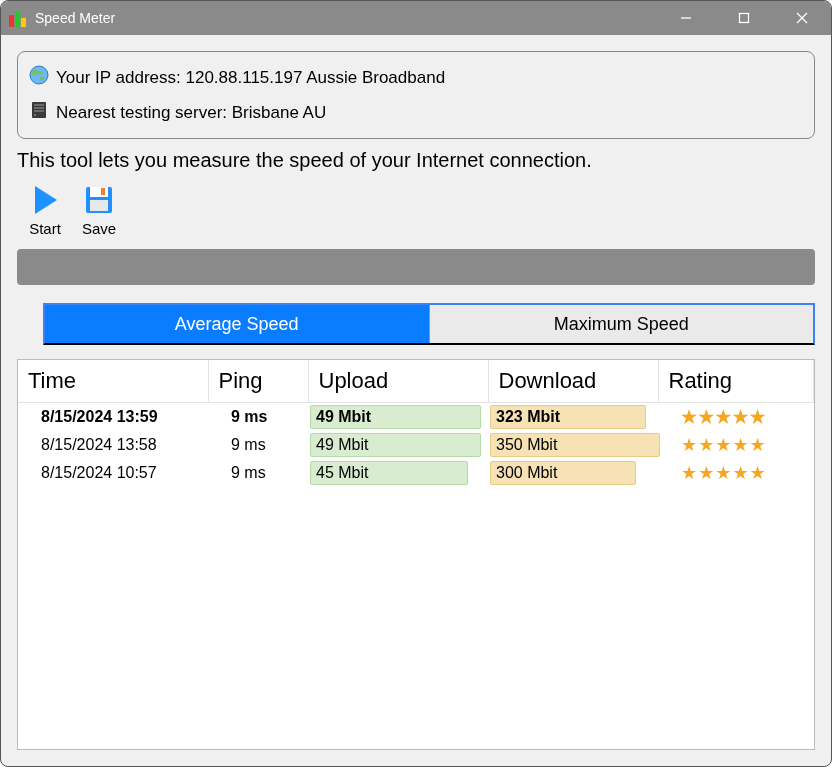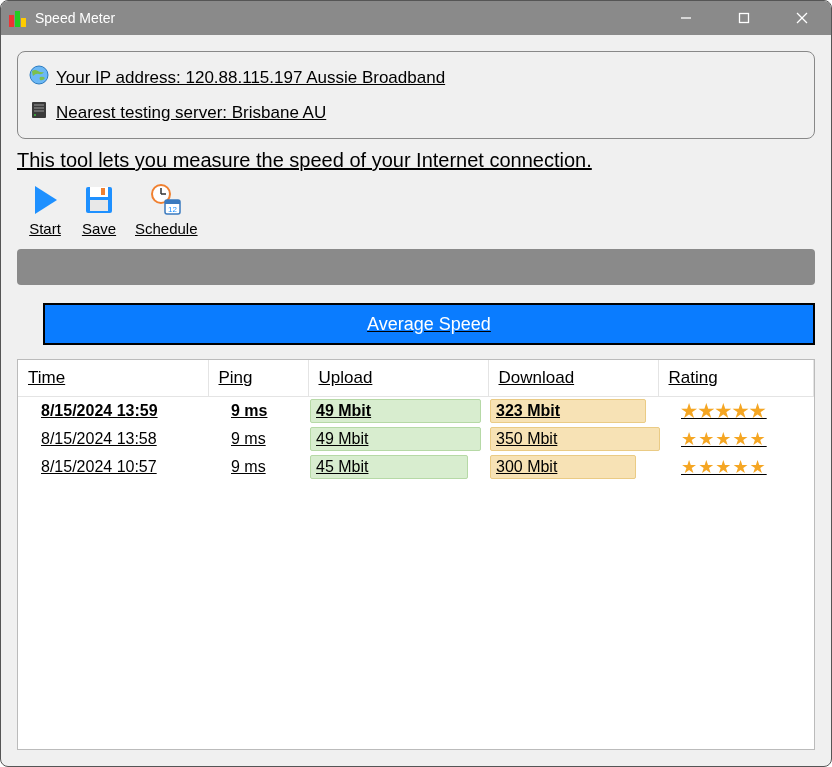--- a/index.html
+++ b/index.html
@@ -48,21 +48,20 @@
     align-items: center;
     justify-content: center;
     color: #fff;
   }
   .content {
     flex: 1;
     padding: 16px;
     display: flex;
     flex-direction: column;
     gap: 8px;
-    text-decoration: underline;
   }
   .info-panel {
     border: 1px solid #888;
     border-radius: 8px;
     background: #f0f0f0;
     padding: 8px 10px;
   }
   .info-row {
     display: flex;
     align-items: center;
@@ -93,21 +92,21 @@
   }
   .toolbtn .icon { width: 36px; height: 36px; display:flex; align-items:center; justify-content:center; }
   .progress-track {
     height: 36px;
     background: #8a8a8a;
     border-radius: 4px;
     margin-top: 4px;
   }
   .tabs {
     display: flex;
-    border: 2px solid #000000;
+    border: 2px solid #3b82f6;
     border-bottom: 2px solid #000;
     height: 42px;
     margin-top: 10px;
     margin-left: 26px;
   }
   .tab {
     flex: 1;
     display: flex;
     align-items: center;
     justify-content: center;
@@ -130,21 +129,21 @@
     overflow: hidden;
   }
   table {
     width: 100%;
     border-collapse: collapse;
     table-layout: fixed;
   }
   th {
     text-align: left;
     font-weight: 400;
-    font-size: 17px;
+    font-size: 22px;
     padding: 8px 10px;
     border-right: 1px solid #e4e4e4;
     border-bottom: 1px solid #e4e4e4;
     background: #fff;
   }
   td {
     padding: 3px 23px;
     font-size: 16px;
     vertical-align: middle;
     height: 28px;
@@ -249,39 +248,27 @@
         <span class="icon">
           <svg viewBox="0 0 36 36">
             <rect x="5" y="5" width="26" height="26" rx="2" fill="#1e90ff"></rect>
             <rect x="9" y="5" width="18" height="10" fill="#fff"></rect>
             <rect x="20" y="6" width="4" height="7" fill="#f08030"></rect>
             <rect x="9" y="18" width="18" height="11" fill="#e8e8e8"></rect>
           </svg>
         </span>
         <span>Save</span>
       </div>
-      <div class="toolbtn">
-        <span class="icon">
-          <svg viewBox="0 0 36 36">
-            <circle cx="13" cy="12" r="9" fill="#fff" stroke="#f08030" stroke-width="2"></circle>
-            <line x1="13" y1="12" x2="13" y2="6" stroke="#333" stroke-width="1.5"></line>
-            <line x1="13" y1="12" x2="18" y2="12" stroke="#333" stroke-width="1.5"></line>
-            <rect x="17" y="18" width="15" height="14" rx="2" fill="#fff" stroke="#3a7abf" stroke-width="1.5"></rect>
-            <rect x="17" y="18" width="15" height="4" fill="#3a7abf"></rect>
-            <text x="24.5" y="30" font-size="8" text-anchor="middle" fill="#1e90ff" font-family="Arial">12</text>
-          </svg>
-        </span>
-        <span>Schedule</span>
-      </div>
     </div>
 
     <div class="progress-track"></div>
 
     <div class="tabs">
       <div class="tab active">Average Speed</div>
+      <div class="tab">Maximum Speed</div>
     </div>
 
     <div class="grid">
       <table>
         <colgroup>
           <col class="col-time">
             <col class="col-ping">
             <col class="col-upload">
             <col class="col-download">
             <col class="col-rating">

